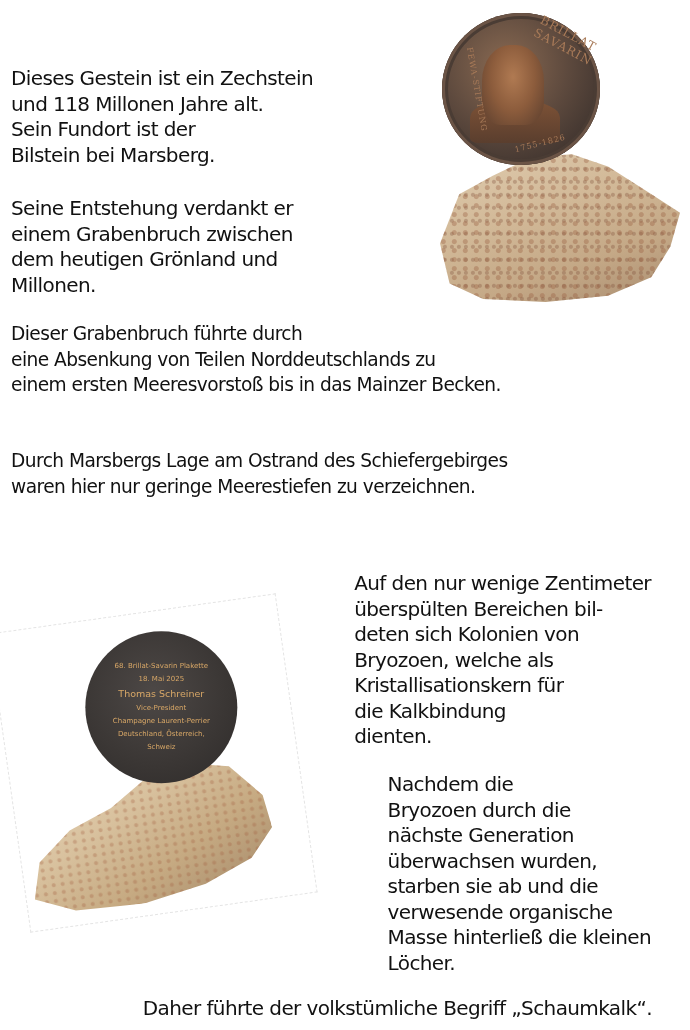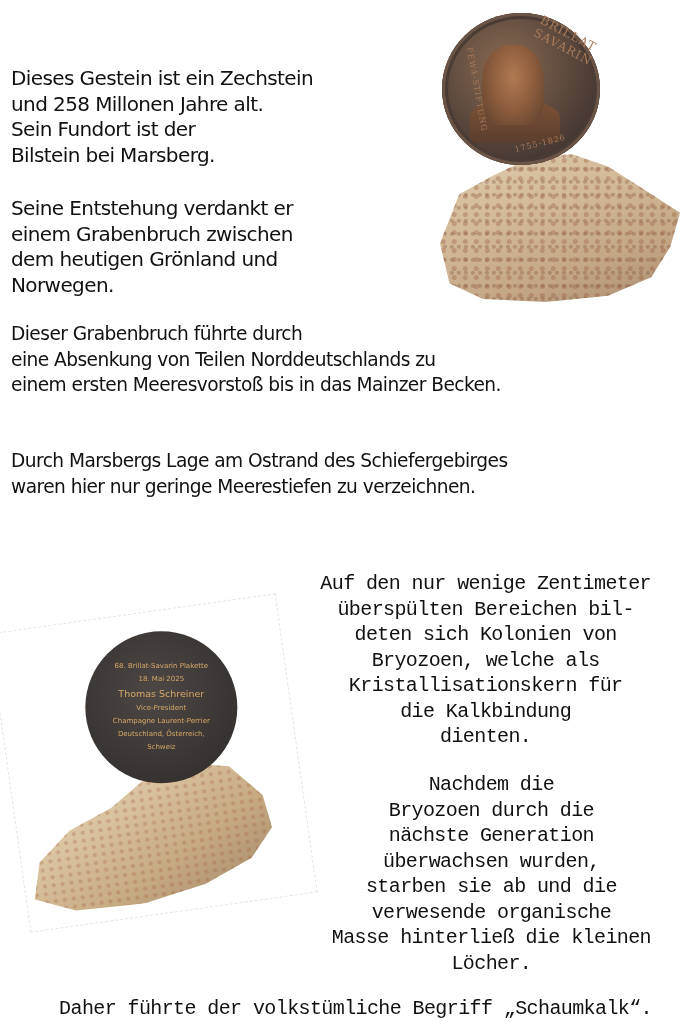--- a/index.html
+++ b/index.html
@@ -5,21 +5,21 @@
     html, body { margin: 0; padding: 0; background: #ffffff; }
     body {
       width: 690px; height: 1030px; position: relative; overflow: hidden;
       font-family: "DejaVu Sans", sans-serif; color: #111111;
     }
     .para {
       position: absolute; margin: 0; font-size: 20px; line-height: 25.5px;
       letter-spacing: -0.6px; white-space: pre; font-weight: normal;
     }
     .left { left: 11px; text-align: left; }
-    .right { right: 39px; text-align: center; font-family: Liberation Mono, monospace; }
+    .right { right: 39px; text-align: left; }
     .narrow { transform: scaleX(0.93); transform-origin: left top; }
 
     
     .photo1 { position: absolute; left: 432px; top: 8px; width: 252px; height: 296px; }
     .medal1 {
       position: absolute; left: 10px; top: 5px; width: 158px; height: 152px; border-radius: 50%;
       background: radial-gradient(circle at 40% 35%, #8a6a52 0%, #5e4a3e 45%, #3e332e 80%, #2c2623 100%);
       box-shadow: inset 0 0 0 3px #6b5446, inset 0 0 0 6px #4a3c34;
     }
     .medal1 .face {
@@ -65,27 +65,27 @@
       background:
         radial-gradient(circle at 30% 40%, rgba(160,90,60,.3) 0 1.5px, transparent 2.5px) 0 0/9px 8px,
         linear-gradient(150deg, #e6d6bc 0%, #d9c29f 35%, #c6aa82 65%, #a4896a 100%);
       clip-path: polygon(4% 60%, 18% 40%, 36% 28%, 52% 10%, 70% 4%, 86% 10%, 98% 34%, 100% 58%, 90% 78%, 70% 92%, 44% 100%, 16% 98%, 0% 86%);
     }
   </style>
 </head>
 <body>
 
 <p class="para left" style="top:66px;">Dieses Gestein ist ein Zechstein
-und 258 Millonen Jahre alt.
+und 118 Millonen Jahre alt.
 Sein Fundort ist der
 Bilstein bei Marsberg.</p>
 <p class="para left" style="top:196px;">Seine Entstehung verdankt er
 einem Grabenbruch zwischen
 dem heutigen Grönland und
-Norwegen.</p>
+Millonen.</p>
 <p class="para left narrow" style="top:321px;">Dieser Grabenbruch führte durch
 eine Absenkung von Teilen Norddeutschlands zu
 einem ersten Meeresvorstoß bis in das Mainzer Becken.</p>
 <p class="para left narrow" style="top:448px;">Durch Marsbergs Lage am Ostrand des Schiefergebirges
 waren hier nur geringe Meerestiefen zu verzeichnen.</p>
 
 <div class="photo1">
   <div class="rock1"></div>
   <div class="medal1">
     <div class="bust"></div>

